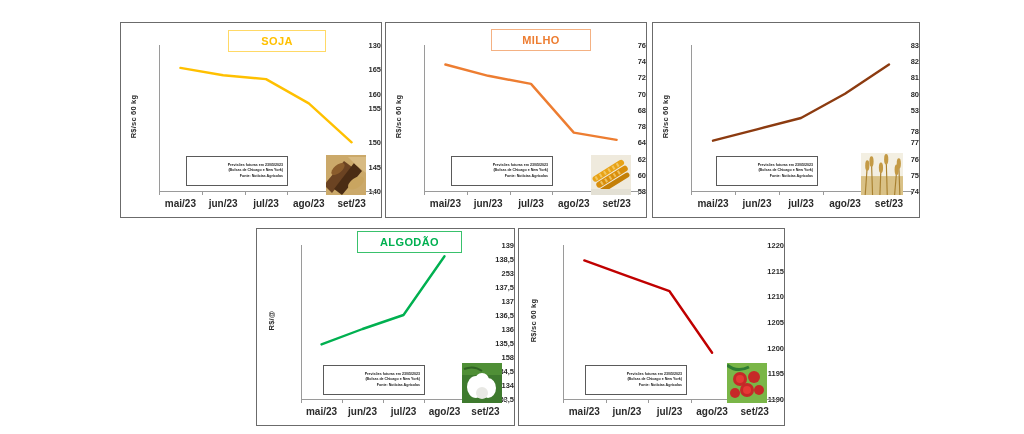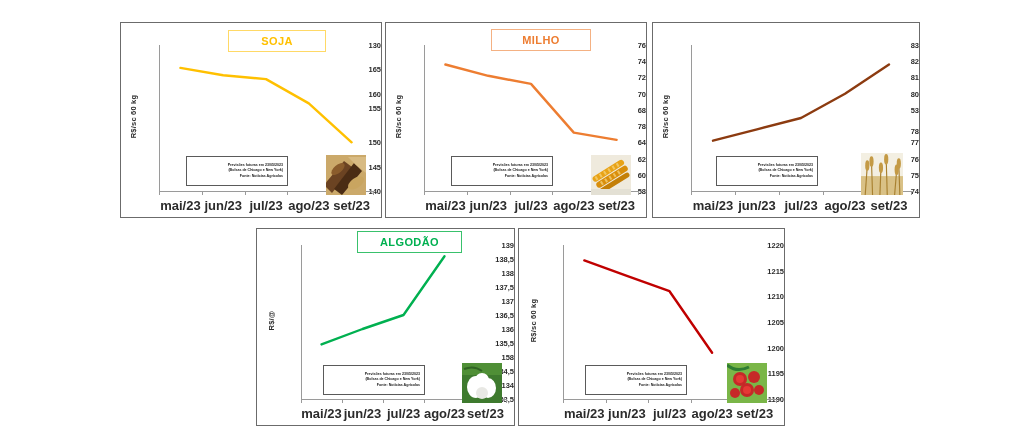--- a/index.html
+++ b/index.html
@@ -24,21 +24,21 @@
     white-space:nowrap;letter-spacing:.2px;
   }
   .ytick{
     position:absolute;right:0;
     font-size:7.5px;font-weight:bold;color:#2b2b2b;
     text-align:right;white-space:nowrap;
     transform:translateY(-50%);
   }
   .xtick{
     position:absolute;
-    font-size:13px;font-weight:bold;color:#2b2b2b;
+    font-size:10px;font-weight:bold;color:#2b2b2b;
     text-align:center;white-space:nowrap;
     transform:translateX(-50%);
   }
   .axisline{position:absolute;background:#9a9a9a;}
   .tickmark{position:absolute;background:#9a9a9a;width:1px;}
 
   
   .titlebox{
     position:absolute;
     display:flex;align-items:center;justify-content:center;
@@ -244,21 +244,21 @@
         <div class="ylabel" style="left:-26px;top:87px;width:80px;text-align:center;">R$/@</div>
         <div class="ytick" style="top:170px;width:40px;">133,5</div>
         <div class="ytick" style="top:156px;width:40px;">134</div>
         <div class="ytick" style="top:142px;width:40px;">134,5</div>
         <div class="ytick" style="top:128px;width:40px;">158</div>
         <div class="ytick" style="top:114px;width:40px;">135,5</div>
         <div class="ytick" style="top:100px;width:40px;">136</div>
         <div class="ytick" style="top:86px;width:40px;">136,5</div>
         <div class="ytick" style="top:72px;width:40px;">137</div>
         <div class="ytick" style="top:58px;width:40px;">137,5</div>
-        <div class="ytick" style="top:43.999999999999986px;width:40px;">138</div>
+        <div class="ytick" style="top:43.999999999999986px;width:40px;">253</div>
         <div class="ytick" style="top:30px;width:40px;">138,5</div>
         <div class="ytick" style="top:16px;width:40px;">139</div>
         <div class="axisline" style="left:44px;top:16px;width:1px;height:154px;"></div>
         <div class="axisline" style="left:44px;top:170px;width:205px;height:1px;"></div>
         <div class="tickmark" style="left:44px;top:170px;height:4px;"></div>
         <div class="tickmark" style="left:85px;top:170px;height:4px;"></div>
         <div class="tickmark" style="left:126px;top:170px;height:4px;"></div>
         <div class="tickmark" style="left:167px;top:170px;height:4px;"></div>
         <div class="tickmark" style="left:208px;top:170px;height:4px;"></div>
         <div class="tickmark" style="left:249px;top:170px;height:4px;"></div>

